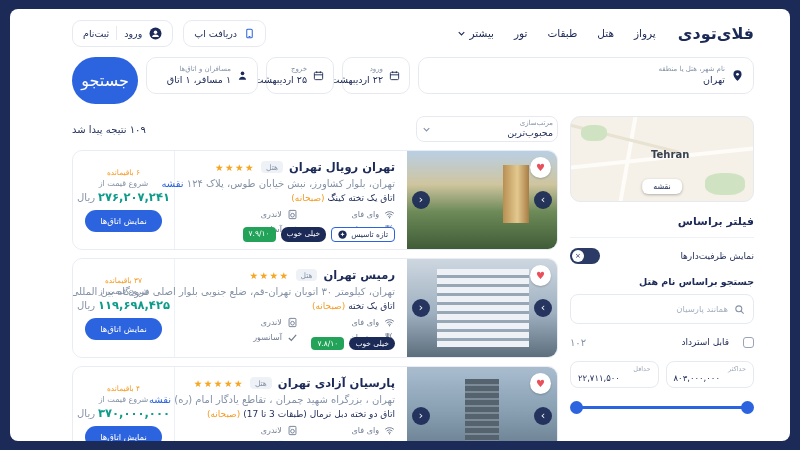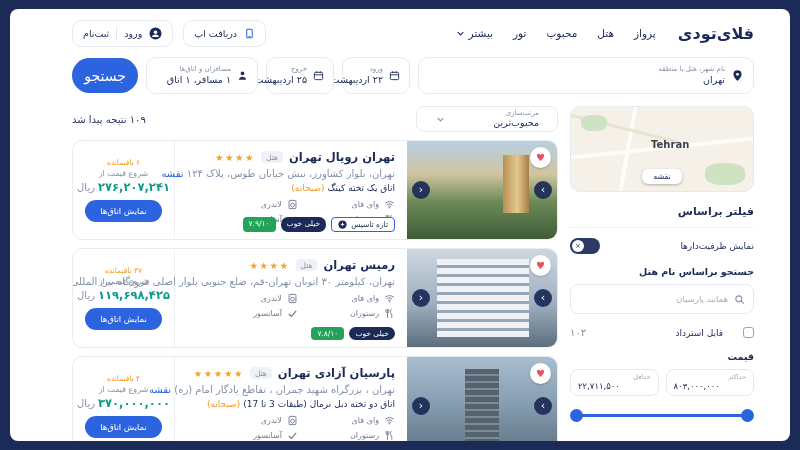--- a/index.html
+++ b/index.html
@@ -29,29 +29,29 @@
   .searchbar{display:flex;gap:8px;padding:4px 36px 10px 62px;align-items:stretch;}
   .fld{border:1px solid var(--border);border-radius:10px;height:37px;display:flex;
        align-items:center;gap:6px;padding:0 9px;background:#fff;}
   .fld-city{flex:1;}
   .fld-date{width:68px;}
   .fld-guests{width:112px;}
   .fstack{display:flex;flex-direction:column;line-height:1.25;min-width:0;}
   .flabel{font-size:7px;color:var(--gray);white-space:nowrap;}
   .fvalue{font-size:9.5px;color:var(--navy);white-space:nowrap;}
   .btn-search{background:var(--blue);color:#fff;border:0;border-radius:999px;width:66px;
-      height:35px;align-self:center;font-size:14px;display:flex;align-items:center;
+      height:47px;align-self:center;font-size:16px;display:flex;align-items:center;
       justify-content:center;cursor:pointer;}
   
   .main{display:flex;gap:12px;padding:2px 36px 0 62px;align-items:flex-start;}
   .sidebar{width:184px;flex:none;}
   .listing{flex:1;min-width:0;}
   .listing-header{display:flex;justify-content:space-between;align-items:center;margin:0 0 8px;}
   .sort-box{width:142px;height:26px;border:1px solid var(--border);border-radius:8px;
-      display:flex;align-items:center;justify-content:space-between;padding:0 18px;background:#fff;}
+      display:flex;align-items:center;justify-content:space-between;padding:0 4px;background:#fff;}
   .count{font-size:10px;color:var(--navy);}
   
   .card{display:flex;border:1px solid #e9edf3;border-radius:10px;margin-bottom:8px;
         height:100px;position:relative;background:#fff;overflow:hidden;}
   .card-img{width:150px;flex:none;position:relative;overflow:hidden;}
   .img0{background:linear-gradient(180deg,#b9cfe4 0%,#cfc59f 34%,#6d8a58 62%,#3f5c38 100%);}
   .img1{background:linear-gradient(180deg,#cdd7e0 0%,#9fb0c0 55%,#5d6e7d 100%);}
   .img2{background:linear-gradient(180deg,#a9bdcf 0%,#88a0b2 45%,#5e7283 100%);}
   .bld{position:absolute;}
   .img0 .bld{right:28px;top:14px;width:26px;height:58px;
@@ -117,21 +117,21 @@
       cursor:pointer;flex:none;}
   .knob{position:absolute;top:2px;left:2px;width:12px;height:12px;background:#fff;
       border-radius:50%;display:flex;align-items:center;justify-content:center;
       font-size:7px;color:#2b3b66;line-height:1;}
   .f-label{font-size:9.5px;font-weight:bold;margin-bottom:7px;}
   .search-input{height:30px;border:1px solid var(--border);border-radius:8px;display:flex;
       align-items:center;gap:6px;padding:0 8px;margin-bottom:13px;background:#fff;}
   .search-input input{border:0;outline:0;font-size:8.5px;width:100%;direction:rtl;color:var(--navy);}
   .search-input input::placeholder{color:#a6b0c0;}
   .rate-row{display:flex;justify-content:space-between;align-items:center;margin:7px 0 13px;}
-  .chk-wrap{display:flex;align-items:center;gap:20px;font-size:9px;}
+  .chk-wrap{display:flex;gap:14px;font-size:9px;}
   .chk{width:11px;height:11px;border:1.4px solid #9aa4b5;border-radius:3px;background:#fff;
        cursor:pointer;flex:none;}
   .rate-count{font-size:10px;color:var(--gray);}
   .price-inputs{display:flex;gap:7px;margin-bottom:12px;}
   .pbox{flex:1;border:1px solid var(--border);border-radius:8px;padding:3px 7px 4px;min-width:0;}
   .pbox .lab{display:block;font-size:6.5px;color:#a0aabb;text-align:right;}
   .pbox .val{display:block;font-size:8.5px;color:var(--navy);text-align:left;direction:ltr;}
   .slider{position:relative;height:14px;margin:0 3px 14px;}
   .track{position:absolute;top:6px;left:0;right:0;height:3px;background:var(--blue);border-radius:2px;}
   .sknob{position:absolute;top:1px;width:13px;height:13px;border-radius:50%;background:var(--blue);cursor:pointer;}
@@ -142,21 +142,21 @@
 <body>
 
 <div class="page">
 
   <header>
     <div class="brandnav">
       <div class="logo">فلای‌تودی</div>
       <nav>
         <span class="nav-item">پرواز</span>
         <span class="nav-item">هتل</span>
-        <span class="nav-item">محبوب</span>
+        <span class="nav-item">طبقات</span>
         <span class="nav-item">تور</span>
         <span class="nav-item nav-more">
           <span>بیشتر</span>
           <svg class="ic" viewBox="0 0 24 24" fill="none" stroke="#1c2a57" stroke-width="2.4">
               <path d="M6 9l6 6 6-6"></path>
             </svg>
         </span>
       </nav>
     </div>
     <div class="actions">
@@ -256,21 +256,20 @@
       </div>
 
       <div class="rate-row">
         <span class="chk-wrap">
           <span class="chk"></span>
           <span>قابل استرداد</span>
         </span>
         <span class="rate-count">۱۰۲</span>
       </div>
 
-      <div class="f-label">قیمت</div>
       <div class="price-inputs">
         <div class="pbox">
           <span class="lab">حداکثر</span>
           <span class="val">۸۰۳,۰۰۰,۰۰۰</span>
         </div>
         <div class="pbox">
           <span class="lab">حداقل</span>
           <span class="val">۲۲,۷۱۱,۵۰۰</span>
         </div>
       </div>
@@ -392,20 +391,24 @@
         <div class="card-body">
           <div class="trow">
             <span class="h-name">رمیس تهران</span>
             <span class="h-type">هتل</span>
             <span class="h-stars">★★★★</span>
           </div>
           <div class="addr">
             <span>تهران، کیلومتر ۳۰ اتوبان تهران-قم، ضلع جنوبی بلوار اصلی فرودگاه بین المللی امام خمینی(ره)، روبروی ترمینال مسافربری شماره ۱</span>
             
           </div>
+          <div class="room">
+            <span>اتاق یک تخته</span>
+            <span class="meal">(صبحانه)</span>
+          </div>
           <div class="amen">
             <span class="it">
                 <svg class="ic" viewBox="0 0 24 24" fill="none" stroke="#6f7b90" stroke-width="2">
                   <path d="M2.5 9.5a14 14 0 0 1 19 0M5.8 13a9.5 9.5 0 0 1 12.4 0M9.2 16.3a5 5 0 0 1 5.6 0"></path>
                   <circle cx="12" cy="19.2" r="1.5" fill="#6f7b90" stroke="none"></circle>
                 </svg>
                 <span>وای فای</span>
               </span>
             <span class="it">
                 <svg class="ic" viewBox="0 0 24 24" fill="none" stroke="#6f7b90" stroke-width="2">

